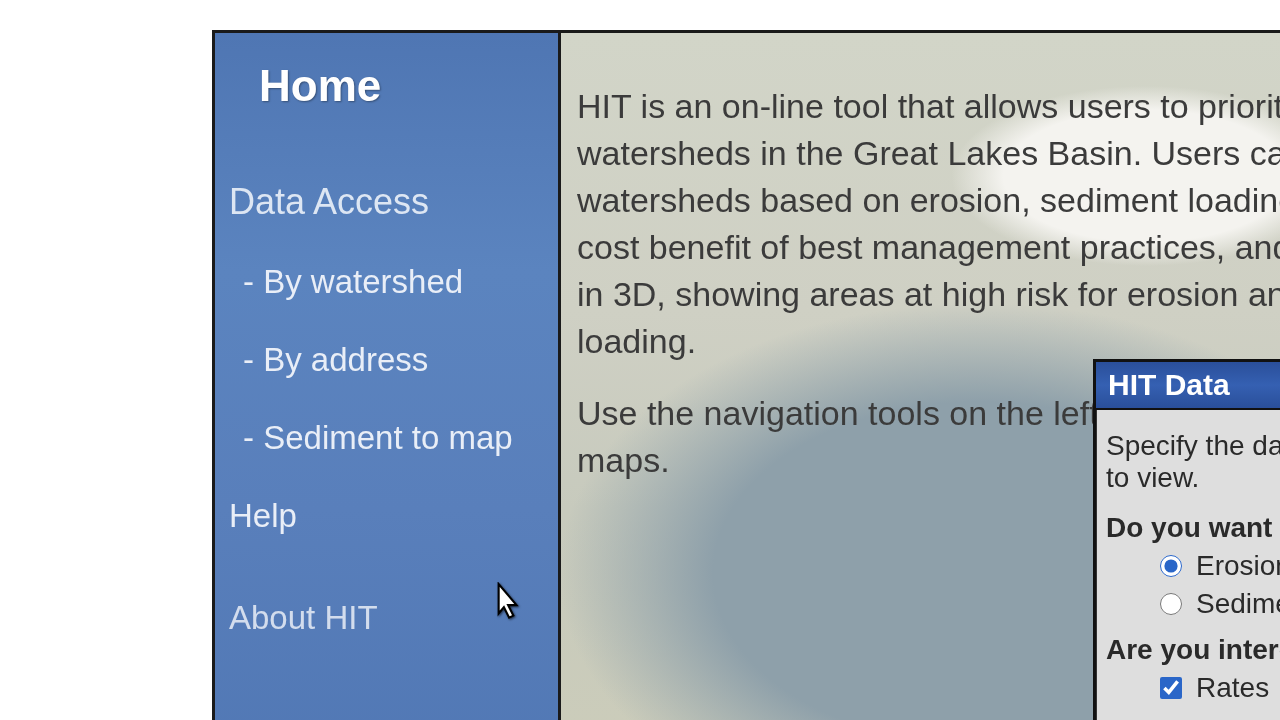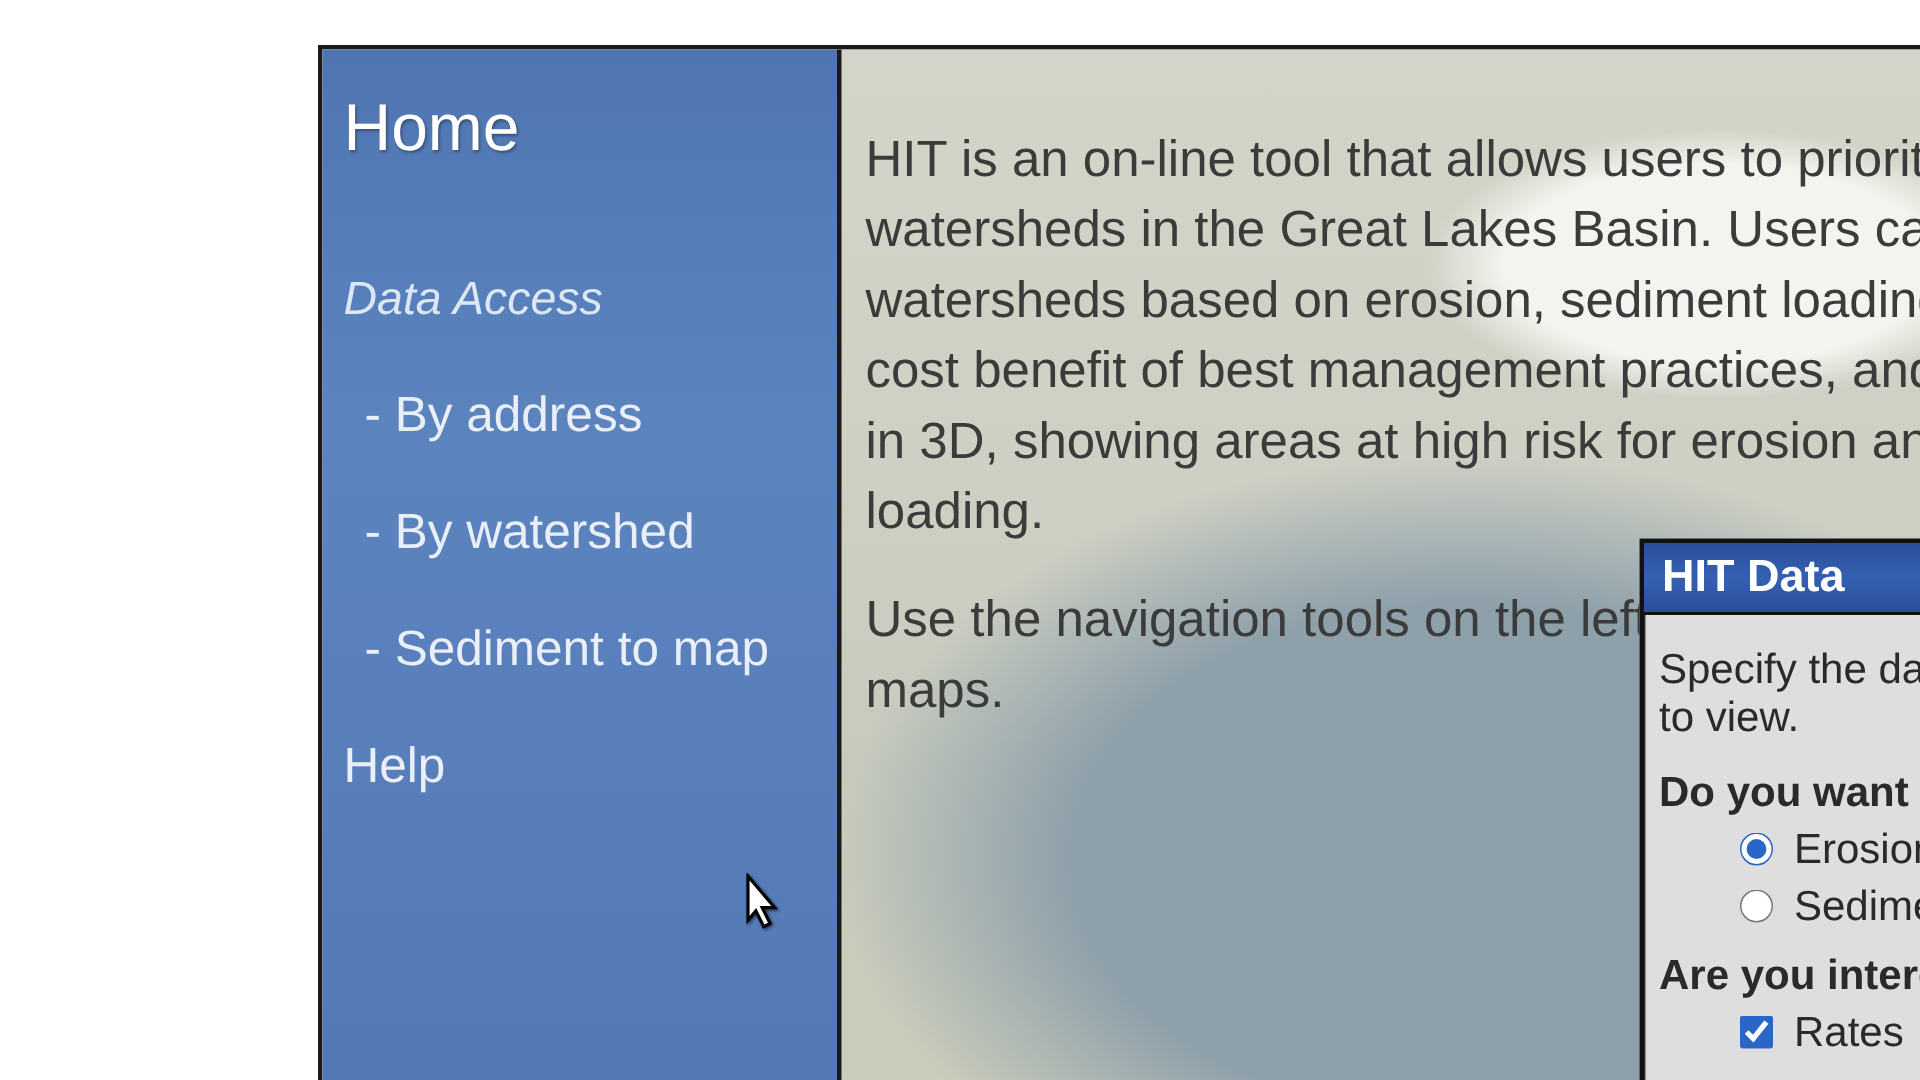--- a/index.html
+++ b/index.html
@@ -30,32 +30,32 @@
     left: 0; top: 0;
     width: 346px;
     height: 100%;
     background: linear-gradient(180deg, #4f76b3 0%, #5b84bf 30%, #597fbb 60%, #4f76b3 100%);
     border-right: 3px solid #1a1a1a;
     padding: 28px 14px 0 14px;
     color: #e9eef7;
   }
   .sidebar .home {
     font-size: 44px;
-    font-weight: normal;
+    font-weight: bold;
     color: #ffffff;
     text-shadow: 1px 1px 2px rgba(0,0,0,0.35);
     margin-bottom: 70px;
     cursor: pointer;
+    margin-left: 30px;
   }
   .sidebar .section-label {
-    font-size: 31px;
+    font-size: 36px;
     color: #dde6f3;
     margin-bottom: 40px;
     cursor: default;
-    font-style: italic;
   }
   .sidebar .subitem {
     font-size: 33px;
     color: #e9eef7;
     margin: 0 0 40px 14px;
     cursor: pointer;
   }
   .sidebar .subitem::before { content: "- "; }
   .sidebar .help {
     font-size: 33px;
@@ -121,24 +121,25 @@
 </style>
 </head>
 <body>
 
 <div class="app-frame">
   <div class="map-bg"></div>
 
   <nav class="sidebar">
     <div class="home">Home</div>
     <div class="section-label">Data Access</div>
+    <div class="subitem">By watershed</div>
     <div class="subitem">By address</div>
-    <div class="subitem">By watershed</div>
     <div class="subitem">Sediment to map</div>
     <div class="help">Help</div>
+    <div class="about">About HIT</div>
   </nav>
 
   <div class="content-text">
     <p>HIT is an on-line tool that allows users to prioritize watersheds in the Great Lakes Basin. Users can compare watersheds based on erosion, sediment loading, and the cost benefit of best management practices, and view terrain in 3D, showing areas at high risk for erosion and sediment loading.</p>
     <p>Use the navigation tools on the left to access HIT data and maps.</p>
   </div>
 
   <div class="panel">
     <div class="titlebar">HIT Data</div>
     <div class="body">

